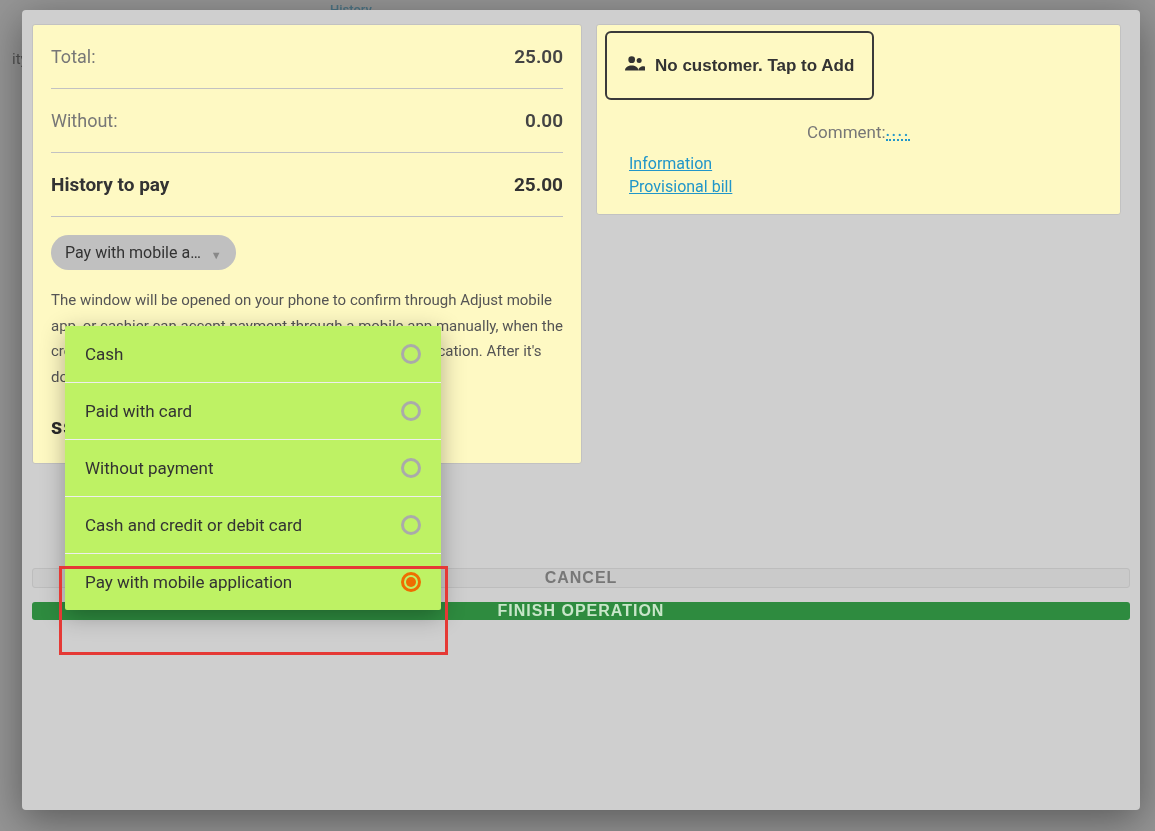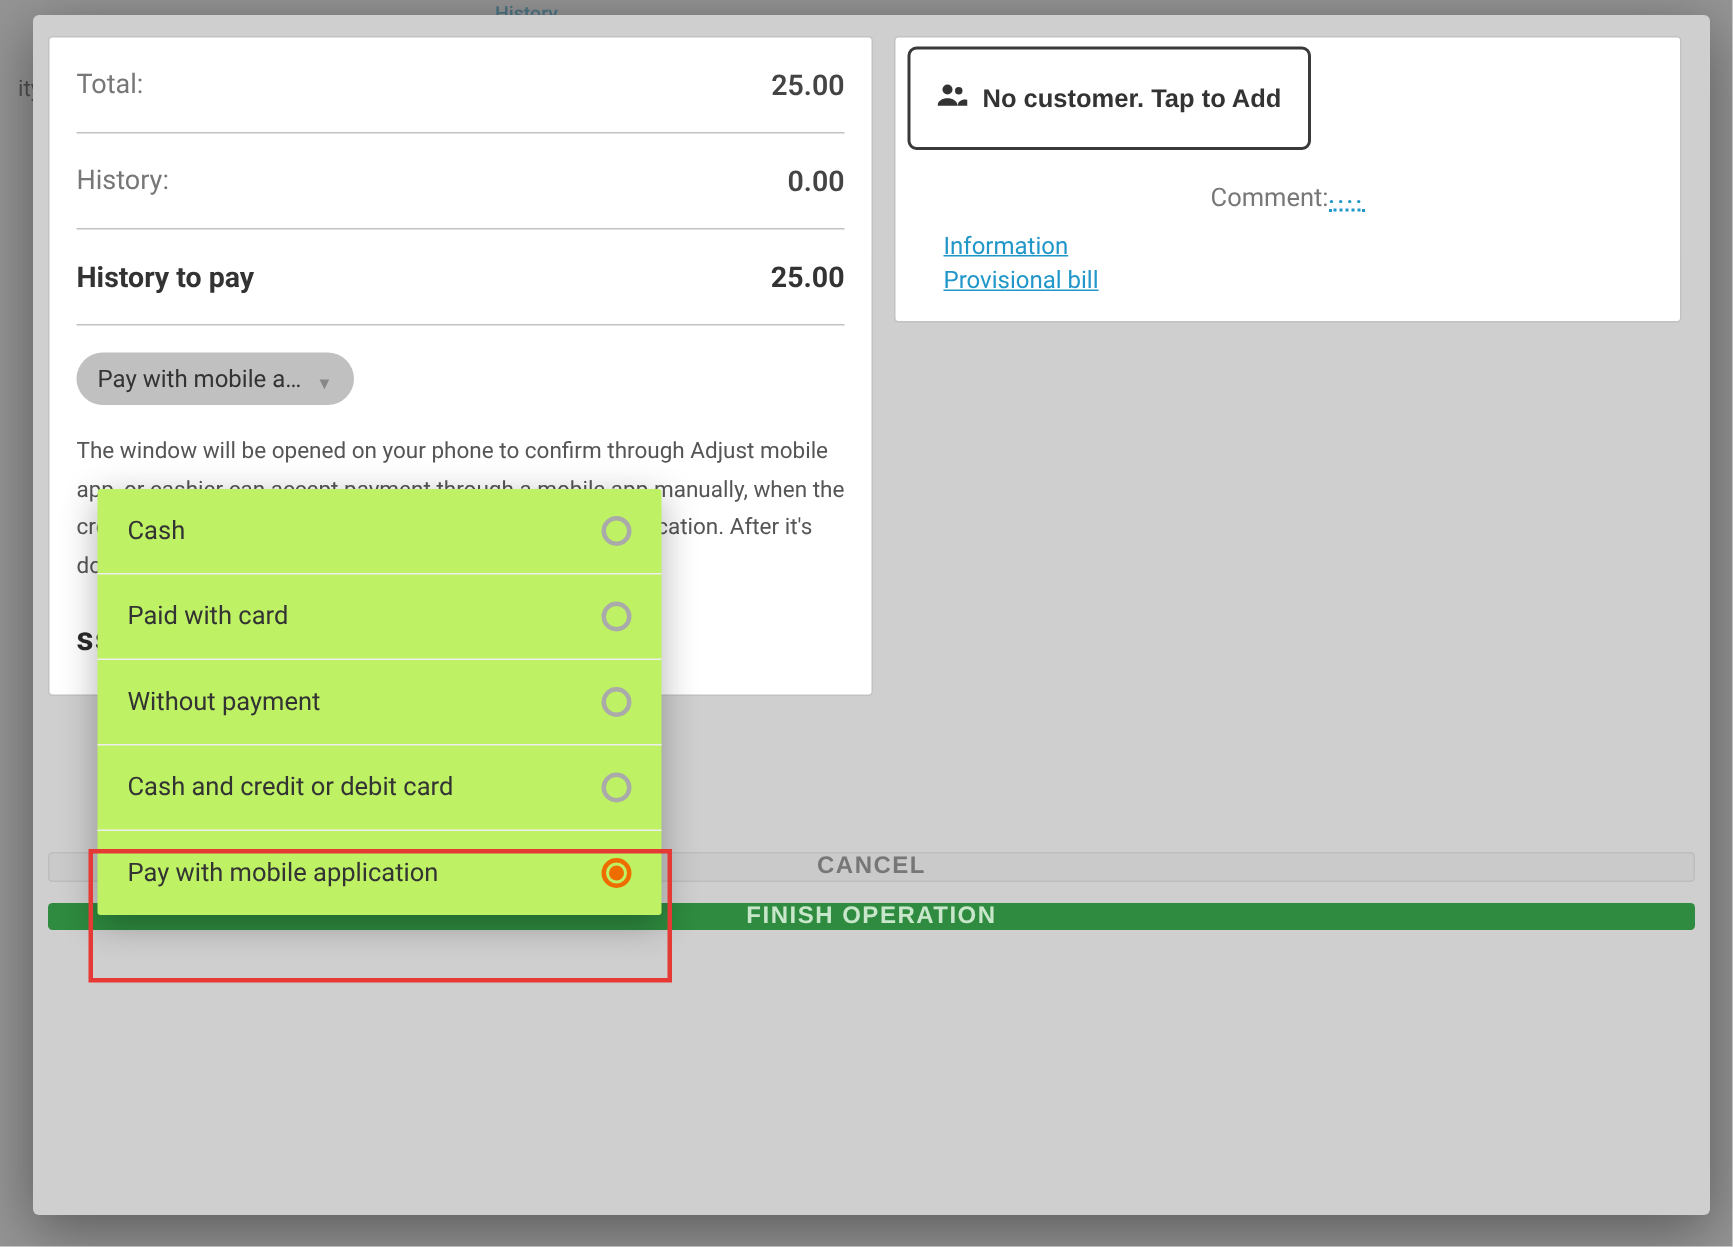--- a/index.html
+++ b/index.html
@@ -81,21 +81,21 @@
       display: flex;
       flex-direction: column;
     }
     .left-col {
       width: 550px;
     }
     .right-col {
       width: 525px;
     }
     .panel {
-      background: #ffffff;
+      background: #fef9c3;
       border: 1px solid #c2c2c2;
       border-radius: 3px;
     }
     .left-panel {
       padding: 0 18px 18px 18px;
     }
     .row {
       display: flex;
       justify-content: space-between;
       align-items: center;
@@ -306,21 +306,21 @@
 <div class="modal">
 
   <div class="modal-body">
     <div class="left-col">
       <div class="panel left-panel">
         <div class="row">
           <span class="row-label">Total:</span>
           <span class="row-value">25.00</span>
         </div>
         <div class="row">
-          <span class="row-label">History:</span>
+          <span class="row-label">Without:</span>
           <span class="row-value">0.00</span>
         </div>
         <div class="row row-bold">
           <span class="row-label">History to pay</span>
           <span class="row-value">25.00</span>
         </div>
         <div class="dropdown-pill">
           <span class="dd-label">Pay with mobile a…</span>
           <span class="caret">▼</span>
         </div>

